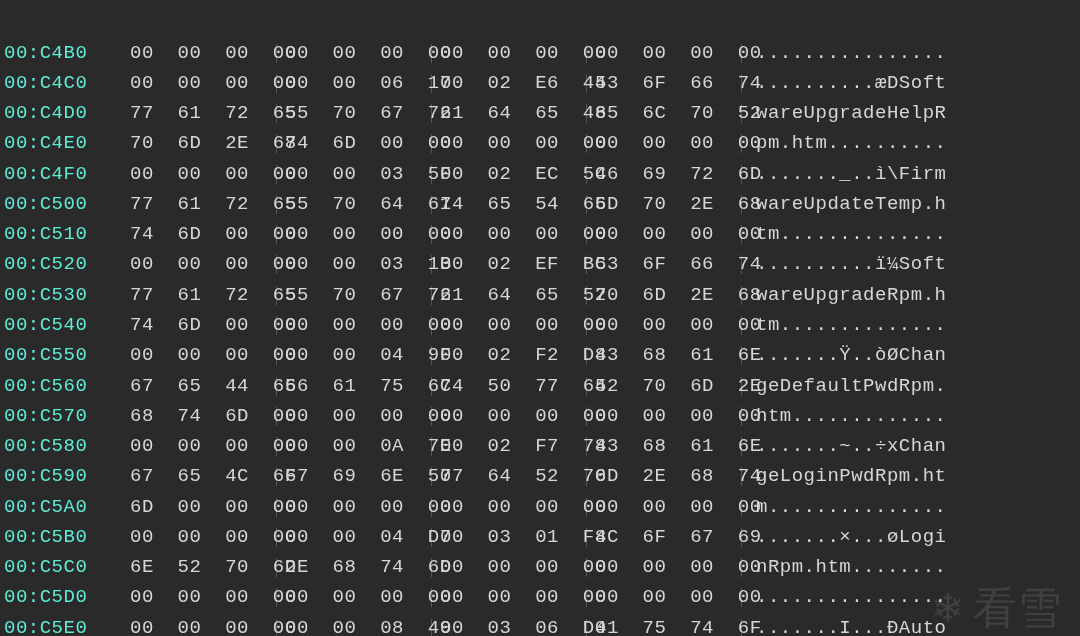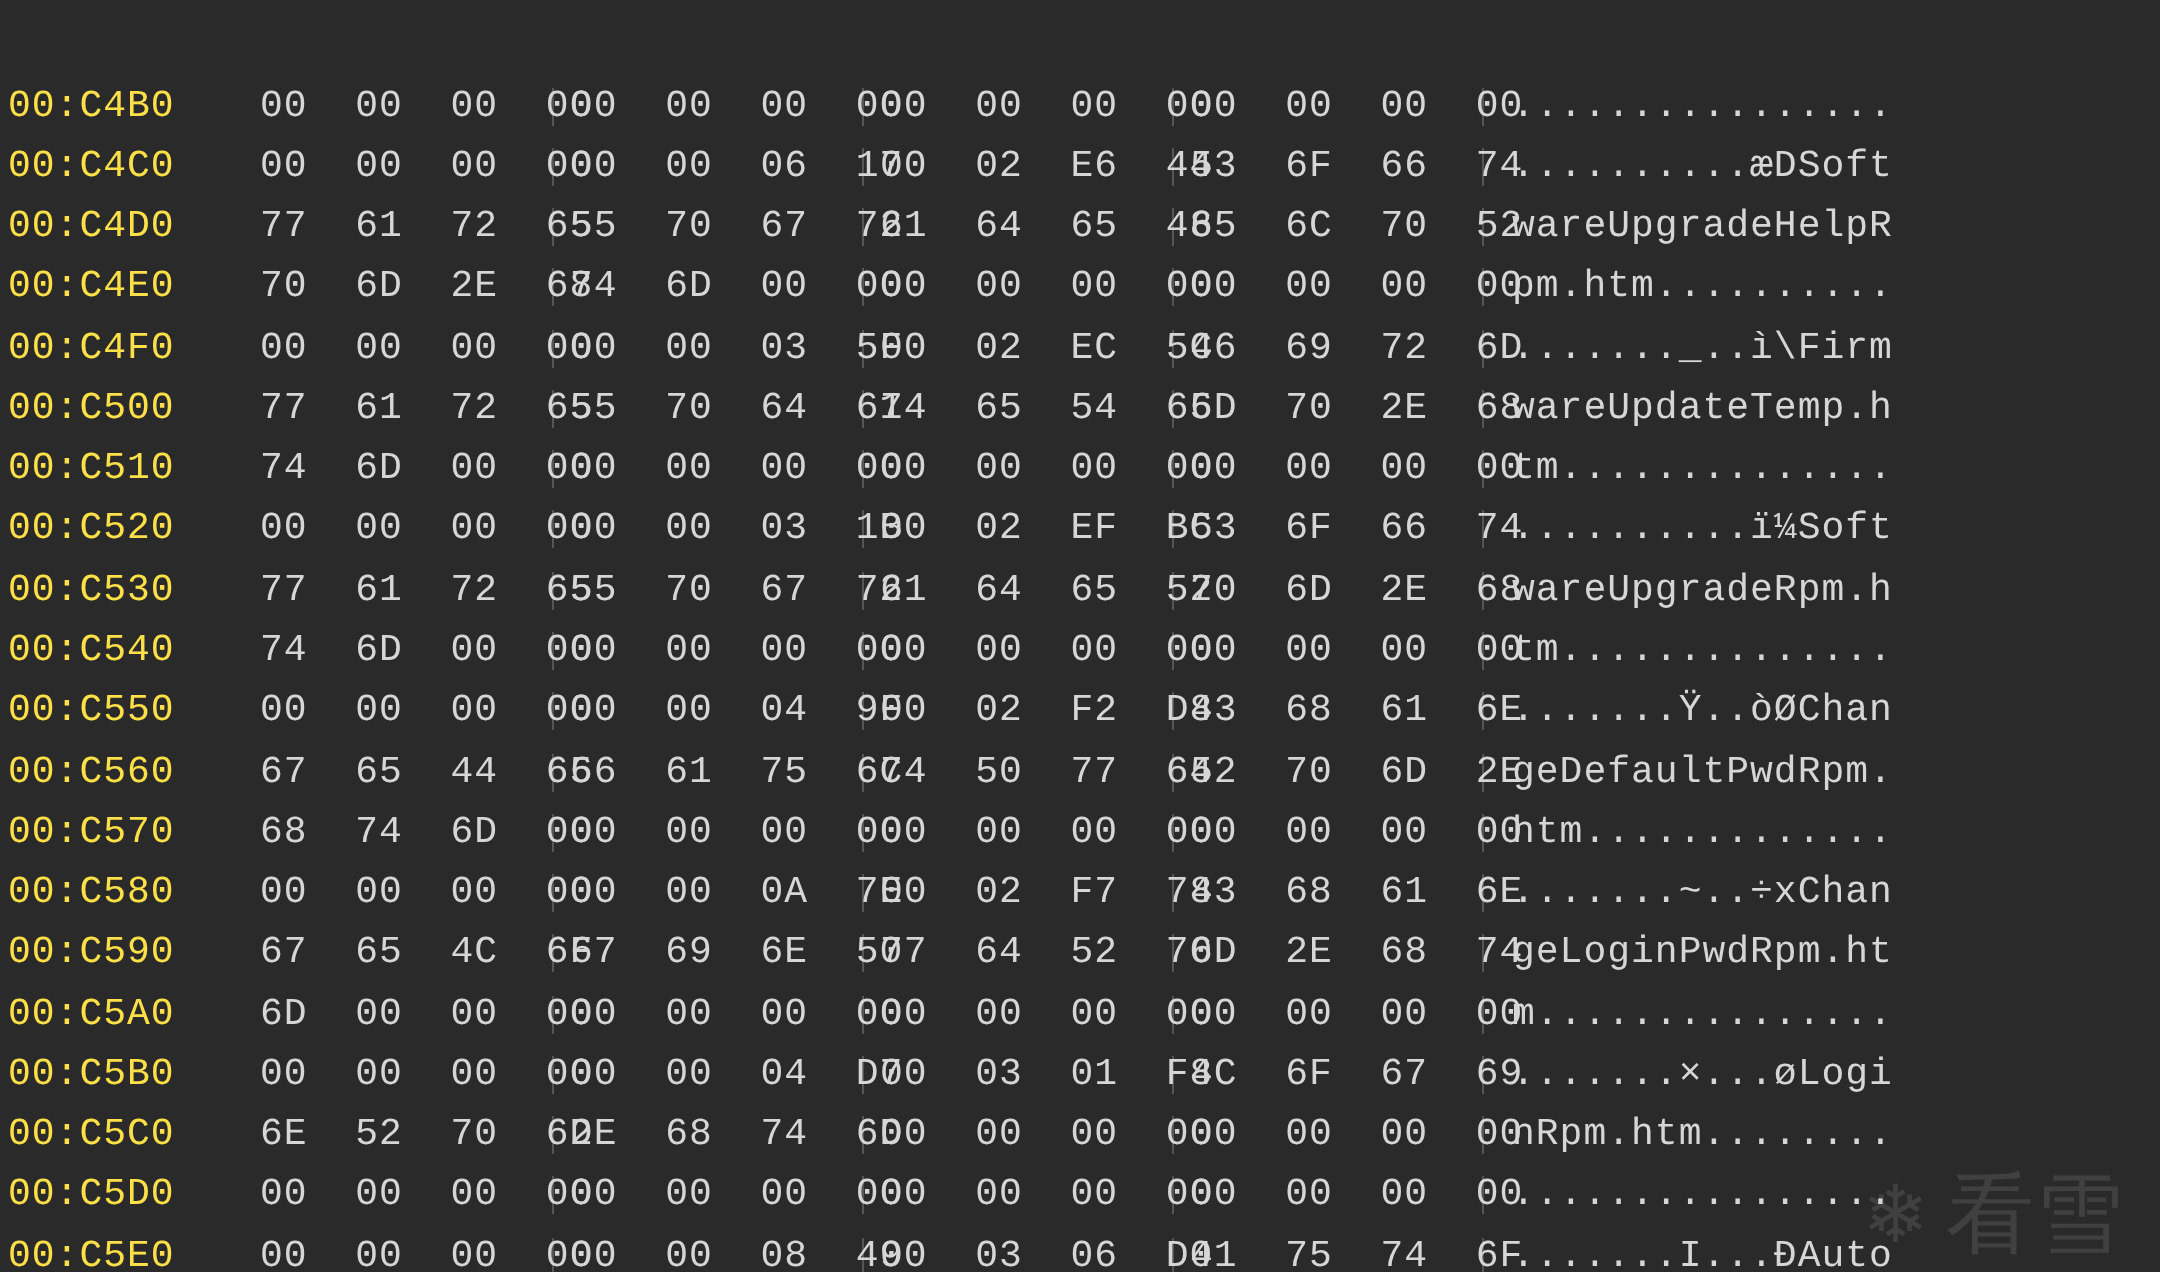--- a/index.html
+++ b/index.html
@@ -20,21 +20,21 @@
   }
   .row {
     display: flex;
     align-items: center;
     height: 30.28px;
     padding-left: 4px;
   }
   .offset {
     width: 118px;
     flex: none;
-    color: #fde047;
+    color: #5eead4;
   }
   .hexgroup {
     width: 155px;
     flex: none;
     border-right: 1px solid #555;
     padding-left: 8px;
     color: #d6d6d6;
   }
   .hexgroup:last-of-type { border-right: none; }
   .ascii {

